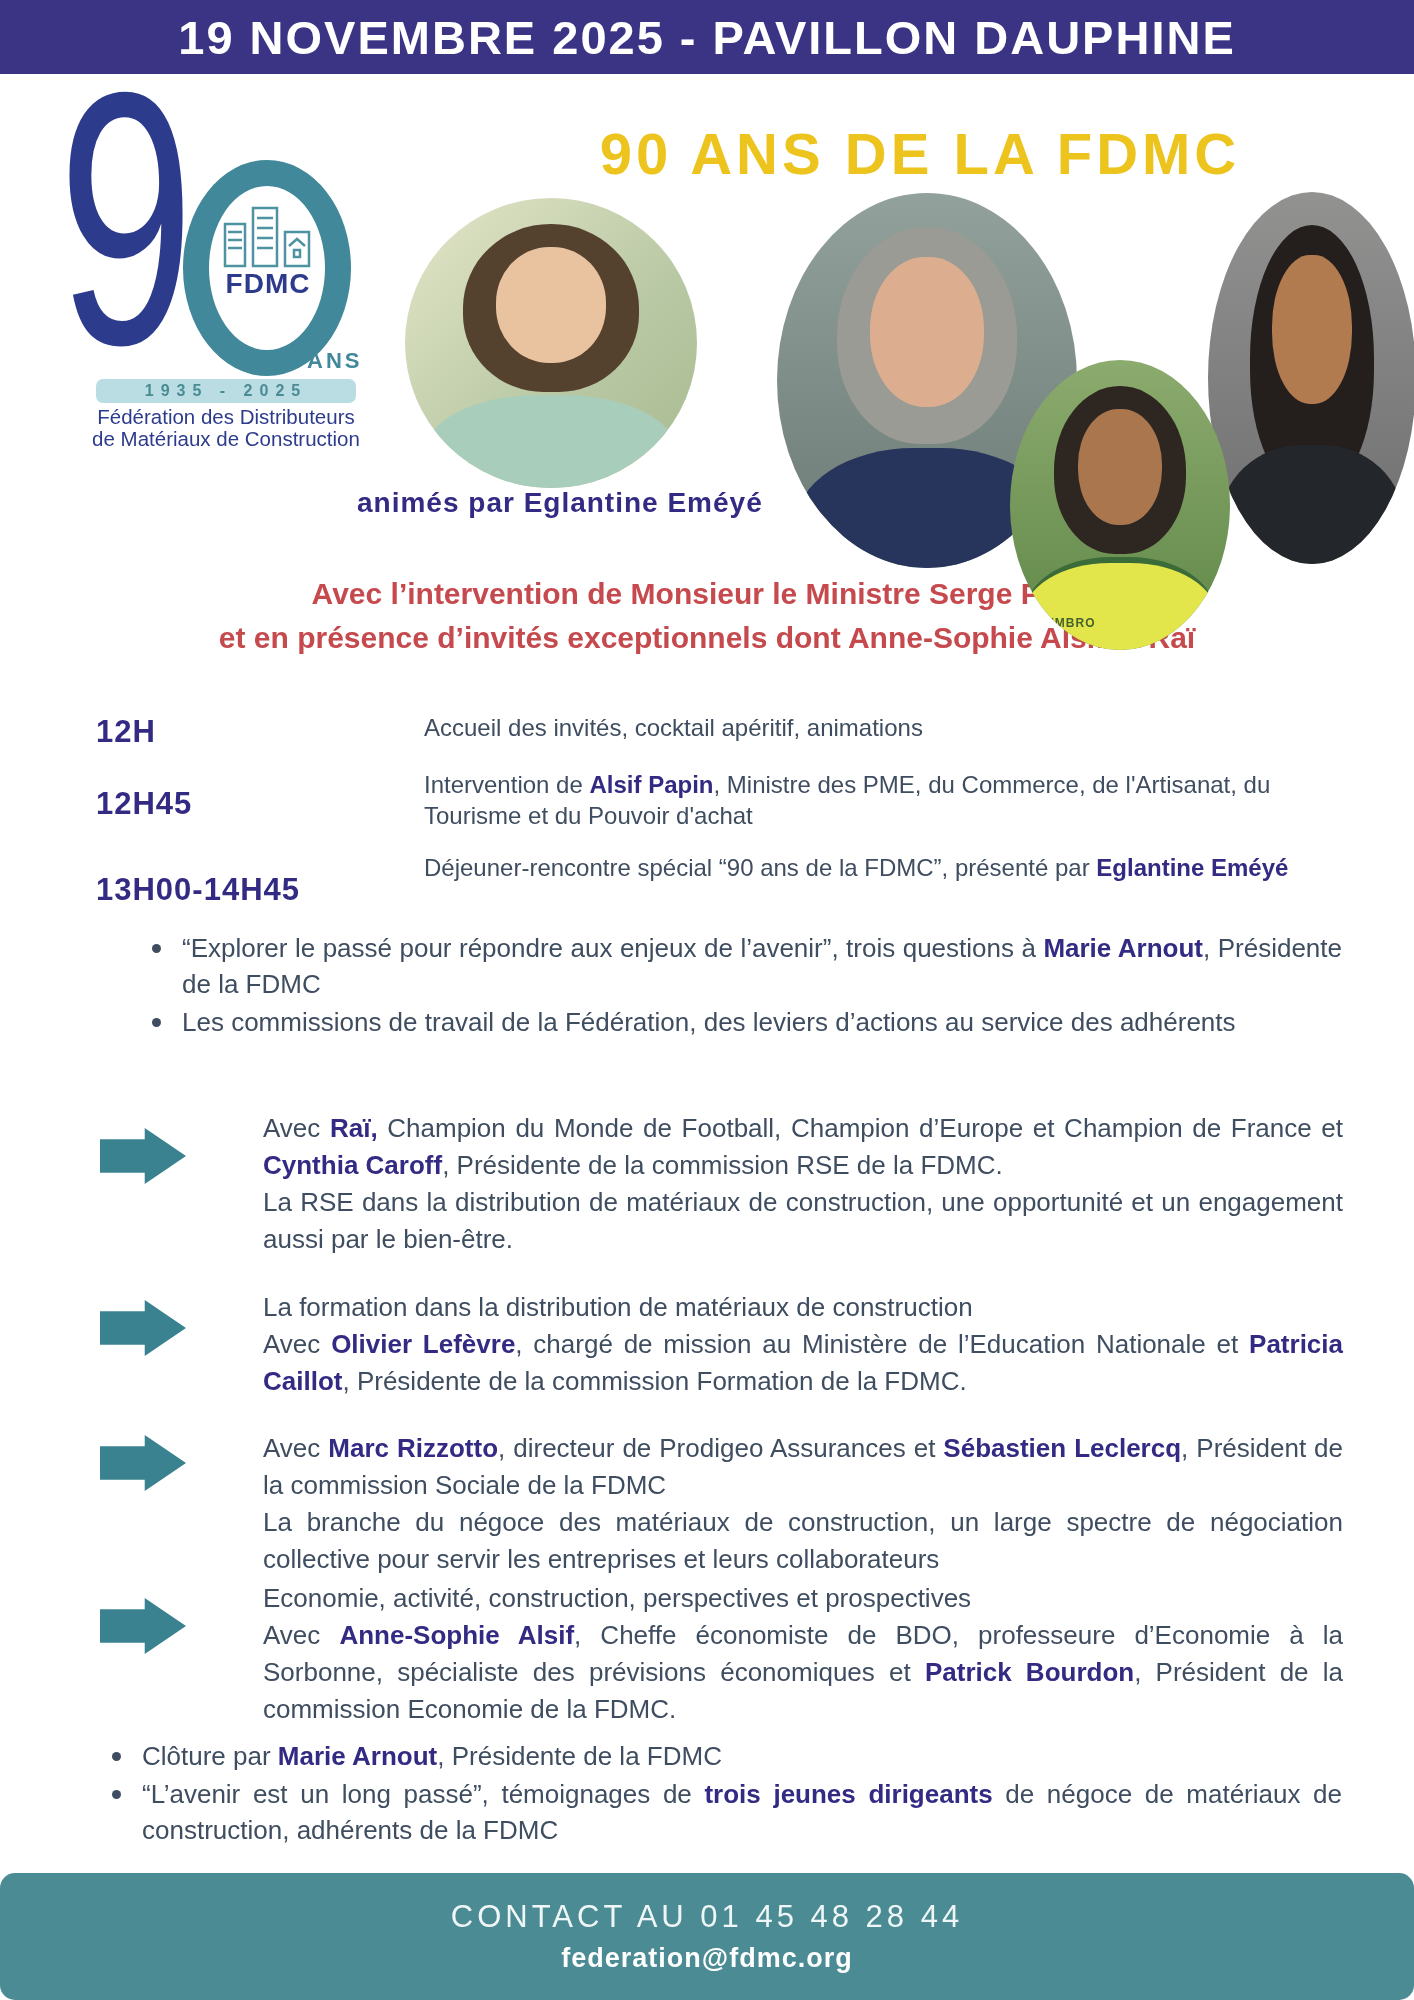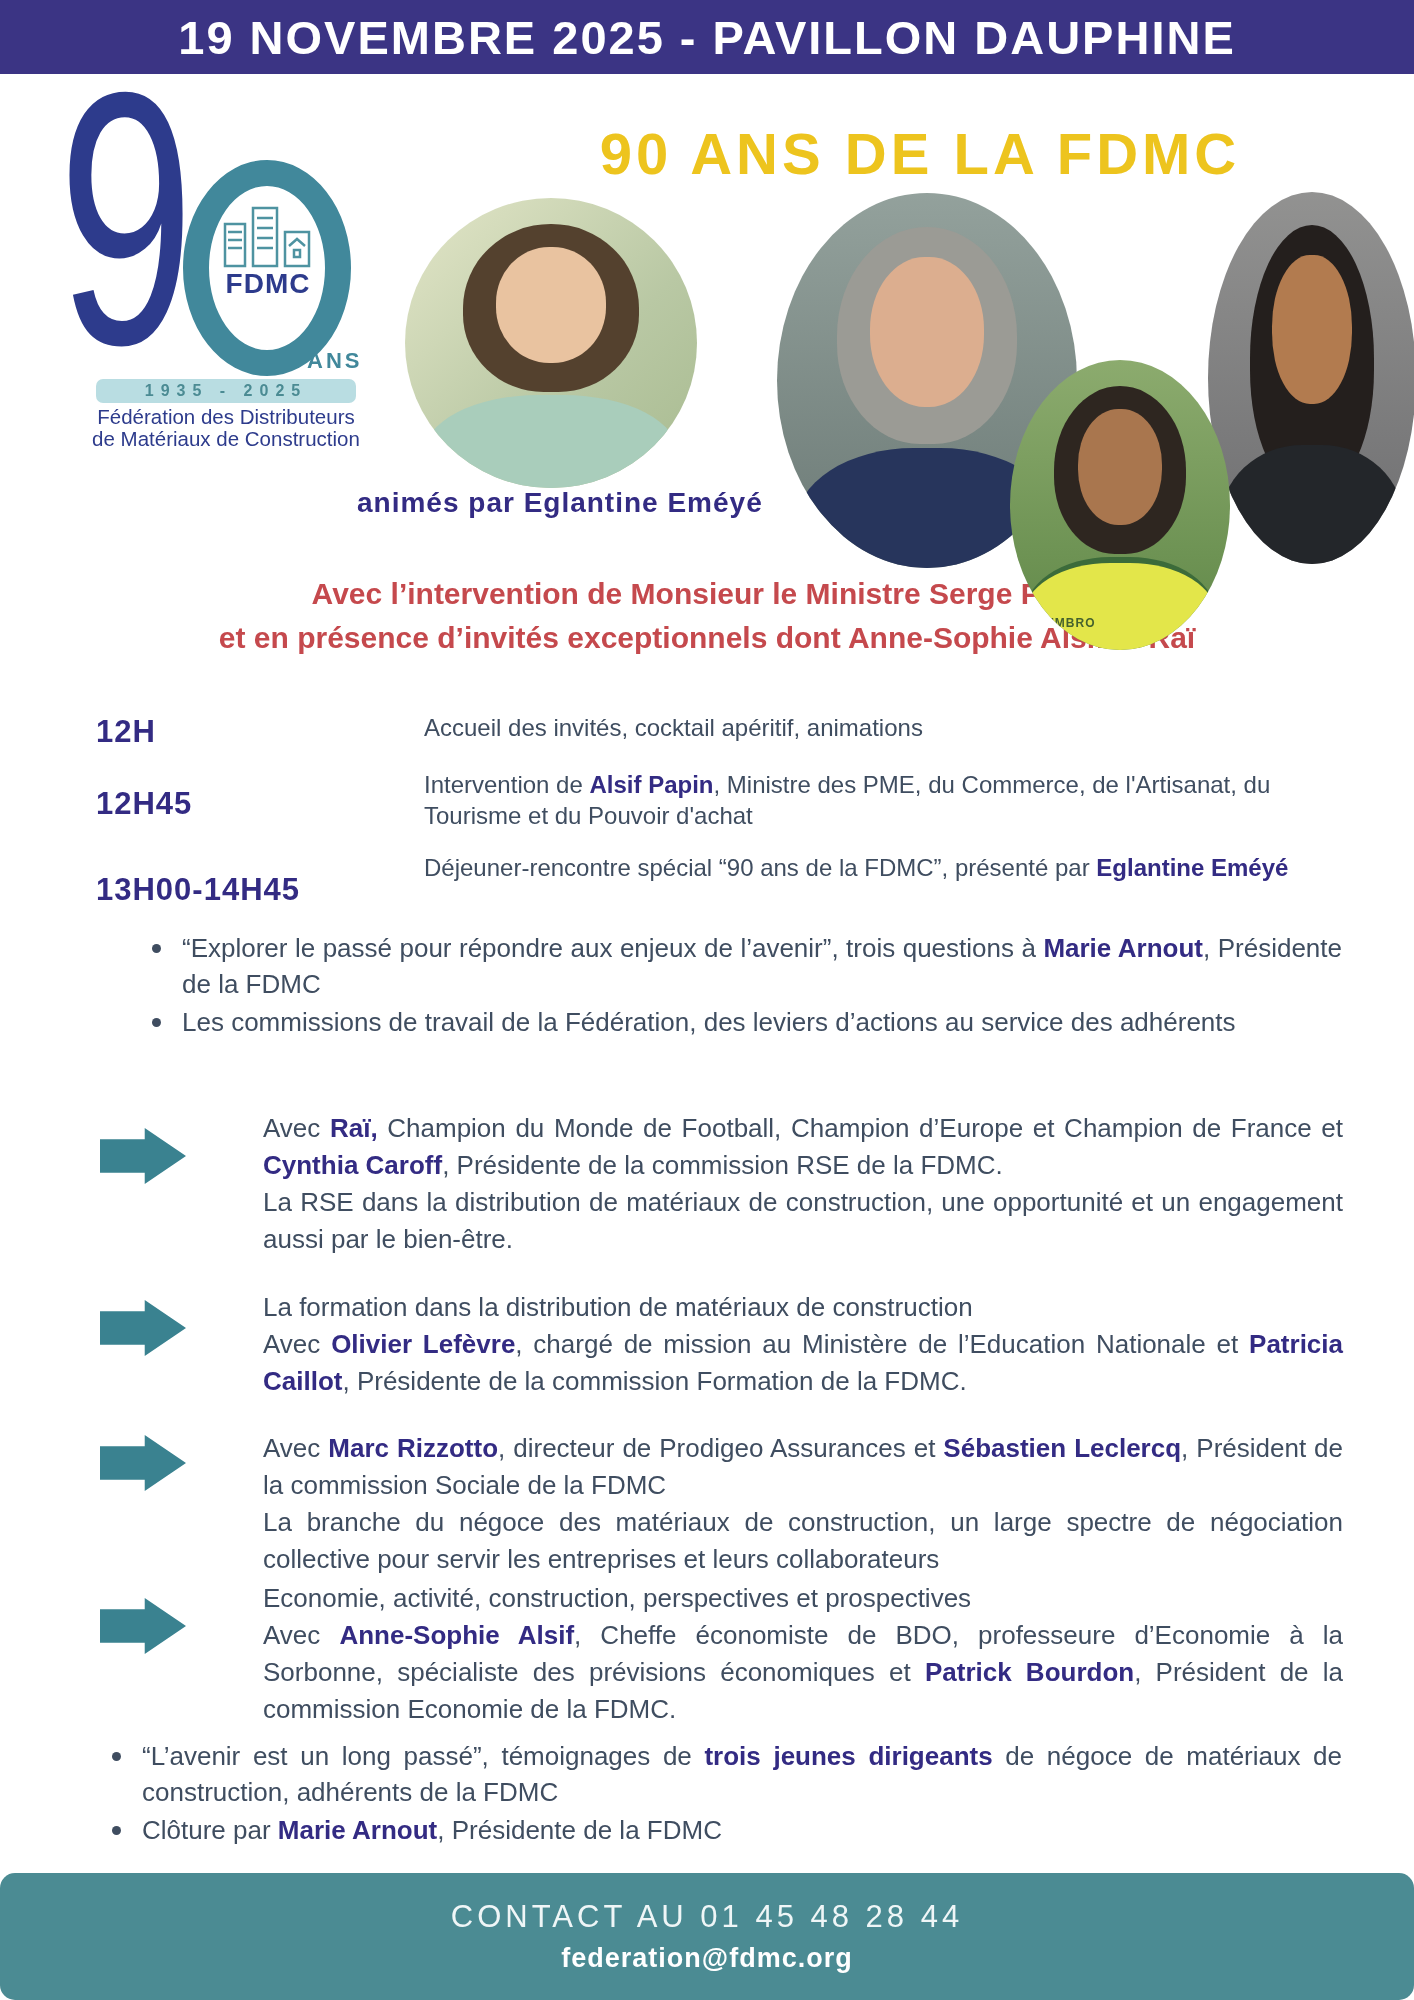--- a/index.html
+++ b/index.html
@@ -227,22 +227,22 @@
     <p><span>La branche du négoce des matériaux de construction, un large spectre de négociation collective pour servir les entreprises et leurs collaborateurs</span></p>
   </div>
 
   <span class="arrow" style="top:1598px"></span>
   <div class="sec" style="top:1580px">
     <p><span>Economie, activité, construction, perspectives et prospectives</span></p>
     <p><span>Avec </span><span class="rb">Anne-Sophie Alsif</span><span>, Cheffe économiste de BDO, professeure d’Economie à la Sorbonne, spécialiste des prévisions économiques et </span><span class="rb">Patrick Bourdon</span><span>, Président de la commission Economie de la FDMC.</span></p>
   </div>
 
   <ul class="blist closing">
+    <li><span>Clôture par </span><span class="rb">Marie Arnout</span><span>, Présidente de la FDMC</span></li>
     <li><span>“L’avenir est un long passé”, témoignages de </span><span class="rb">trois jeunes dirigeants</span><span> de négoce de matériaux de construction, adhérents de la FDMC</span></li>
-    <li><span>Clôture par </span><span class="rb">Marie Arnout</span><span>, Présidente de la FDMC</span></li>
   </ul>
 
   <footer class="footer">
     <div class="f-contact">CONTACT AU 01 45 48 28 44</div>
     <div class="f-email">federation@fdmc.org</div>
   </footer>
 
 </div>
 
 </body></html>

